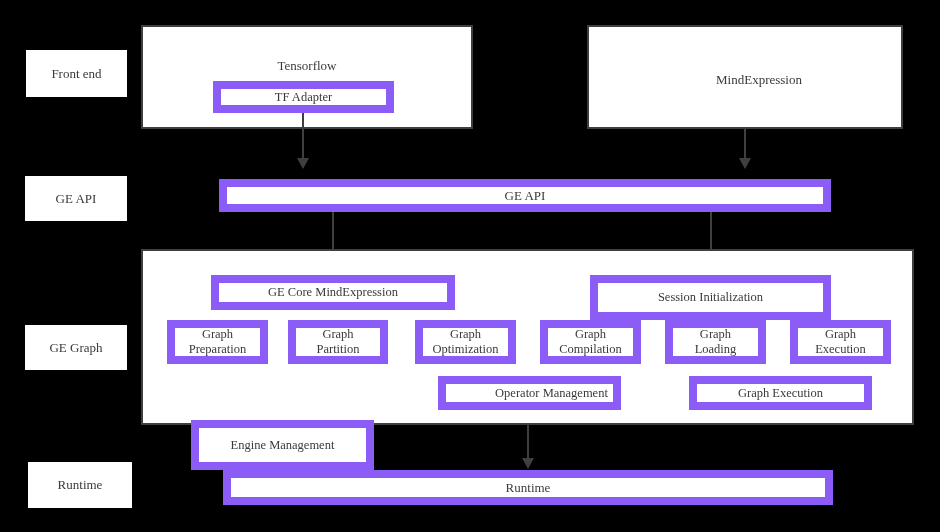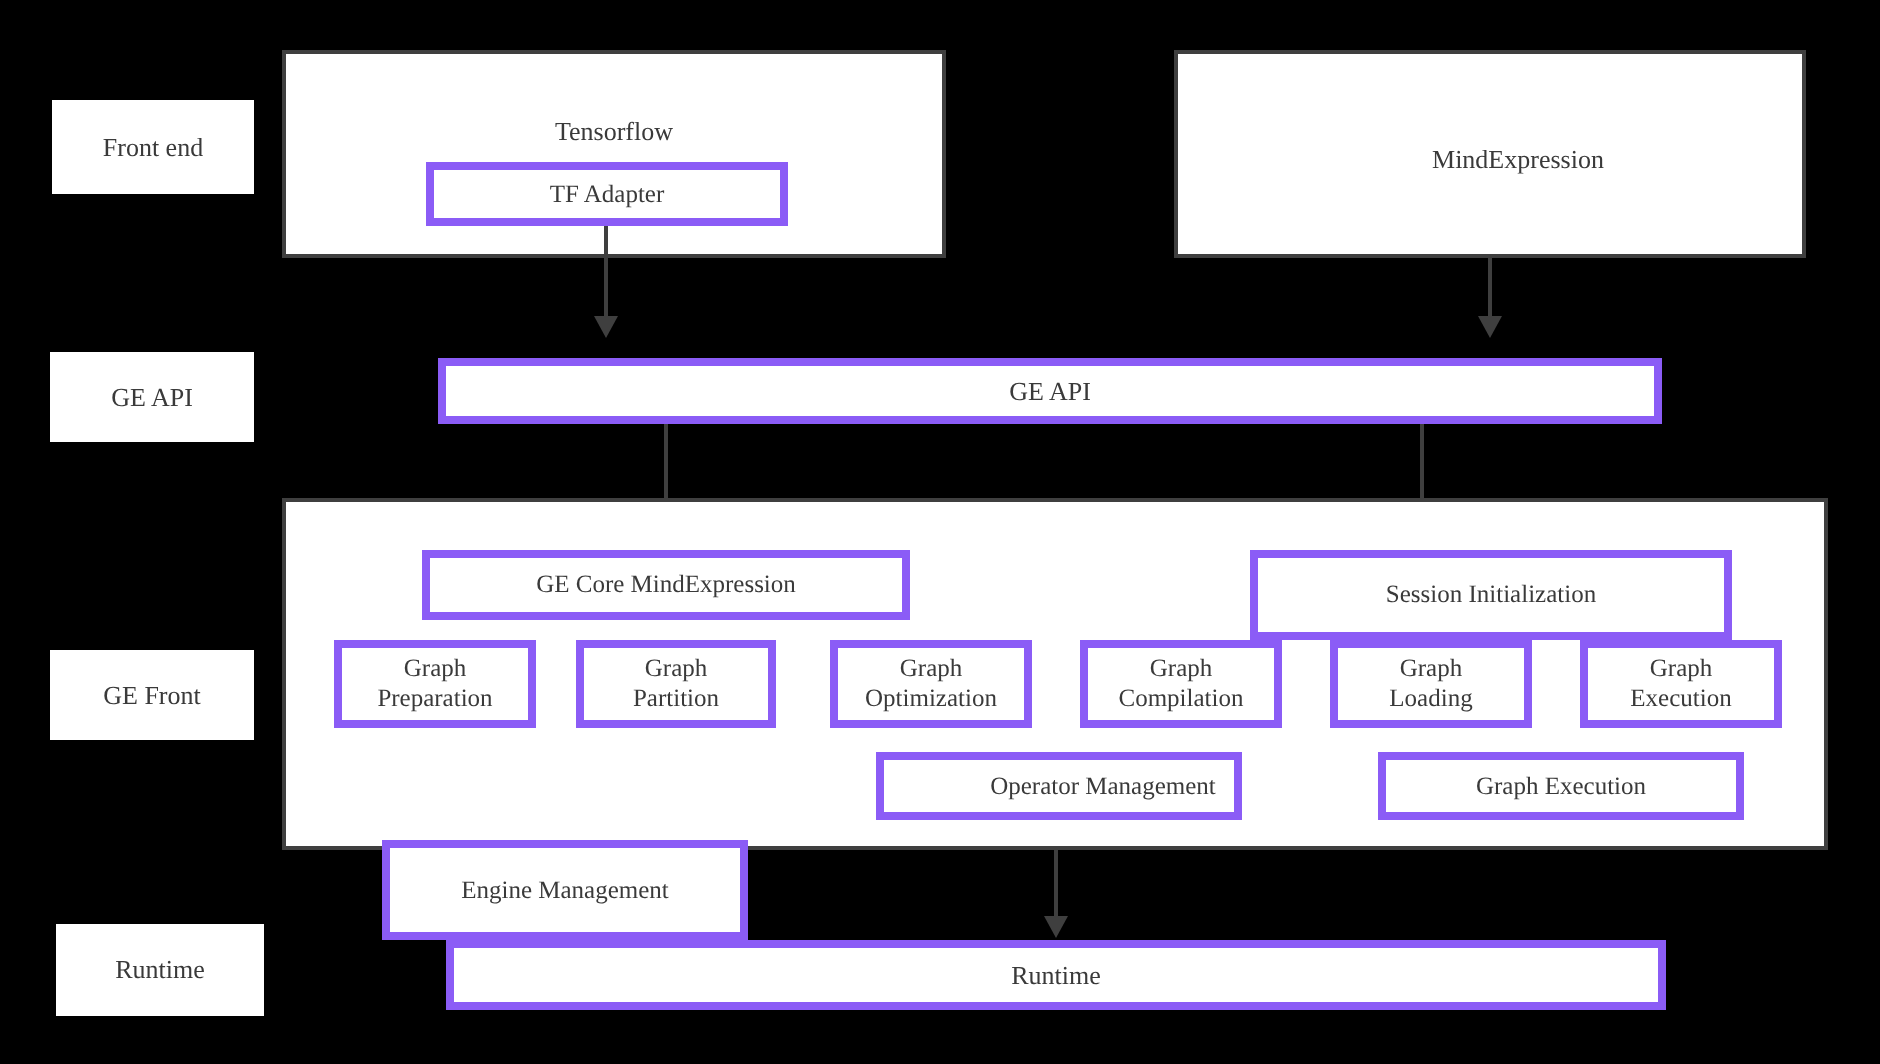--- a/index.html
+++ b/index.html
@@ -42,21 +42,21 @@
   .panel-title {
     position: absolute;
     left: 0;
     right: 0;
     text-align: center;
     color: #3a3a3a;
     font-size: 13px;
   }
   
   .node {
-    border: 4px solid #8b5cf6;
+    border: 8px solid #8b5cf6;
     font-size: 12.5px;
   }
   .node.bar  { font-size: 13px; }
 
   
   .conn {
     position: absolute;
     background: #3f3f3f;
     width: 2px;
   }
@@ -76,21 +76,21 @@
 
   <div class="box stage-label" style="left:26px; top:50px; width:101px; height:47px;">
     <span>Front end</span>
   </div>
 
   <div class="box stage-label" style="left:25px; top:176px; width:102px; height:45px;">
     <span>GE API</span>
   </div>
 
   <div class="box stage-label" style="left:25px; top:325px; width:102px; height:45px;">
-    <span>GE Front</span>
+    <span>GE Graph</span>
   </div>
 
   <div class="box stage-label" style="left:28px; top:462px; width:104px; height:46px;">
     <span>Runtime</span>
   </div>
 
   <div class="box panel" style="left:141px; top:25px; width:332px; height:104px;">
     <span class="panel-title" style="top:31px;">Tensorflow</span>
   </div>
   <div class="box node" style="left:213px; top:81px; width:181px; height:32px;">
@@ -115,21 +115,21 @@
   <div class="arrowhead" style="left:327px; top:260px;"></div>
 
   <div class="conn" style="left:710px; top:212px; height:50px;"></div>
   <div class="arrowhead" style="left:705px; top:260px;"></div>
 
   <div class="box panel" style="left:141px; top:249px; width:773px; height:176px;"></div>
 
   <div class="box node" style="left:211px; top:275px; width:244px; height:35px;">
     <span>GE Core MindExpression</span>
   </div>
-  <div class="box node" style="left:590px; top:275px; width:241px; height:45px;margin-left:35px;">
+  <div class="box node" style="left:590px; top:275px; width:241px; height:45px;">
     <span>Session Initialization</span>
   </div>
 
   <div class="box node" style="left:167px; top:320px; width:101px; height:44px;">
     <span>Graph
 Preparation</span>
   </div>
   <div class="box node" style="left:288px; top:320px; width:100px; height:44px;">
     <span>Graph
 Partition</span>

